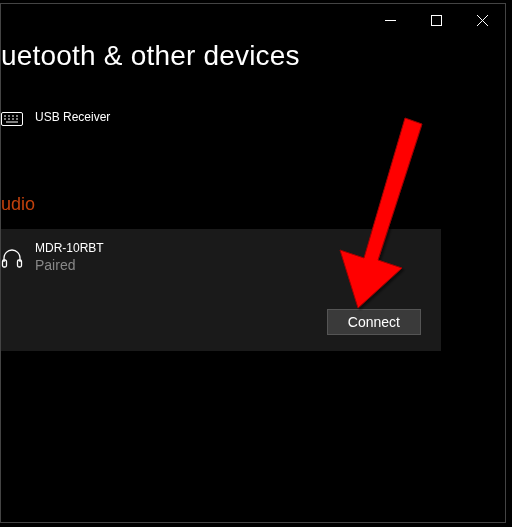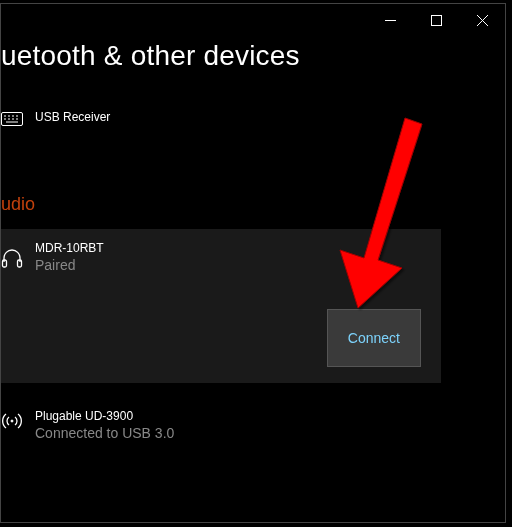--- a/index.html
+++ b/index.html
@@ -109,23 +109,23 @@
     }
     .button-row {
       display: flex;
       justify-content: flex-end;
       gap: 8px;
       padding: 36px 20px 0 0;
     }
     .action-button {
       background: #3a3a3a;
       border: 1px solid #555;
-      color: #7dd3fc;
+      color: #ffffff;
       font-size: 14px;
-      padding: 20px 20px;
+      padding: 4px 20px;
       cursor: pointer;
       font-family: inherit;
     }
     .arrow-annotation {
       position: absolute;
       top: 110px;
       left: 330px;
       z-index: 100;
       pointer-events: none;
     }
@@ -190,36 +190,20 @@
         <div class="device-info">
           <div class="device-name">MDR-10RBT</div>
           <div class="device-status">Paired</div>
         </div>
       </div>
       <div class="button-row">
         <button class="action-button">Connect</button>
       </div>
     </div>
 
-    <div class="device-row" style="margin-top:16px;">
-      <div class="device-icon">
-        <svg width="22" height="20" viewBox="0 0 22 20">
-          <path d="M 5 10 A 6 6 0 0 1 5 10" stroke="#fff" stroke-width="1.3" fill="none"></path>
-          <path d="M 8 6 A 5 5 0 0 0 8 14" stroke="#fff" stroke-width="1.3" fill="none"></path>
-          <path d="M 5 3 A 9 9 0 0 0 5 17" stroke="#fff" stroke-width="1.3" fill="none"></path>
-          <path d="M 14 6 A 5 5 0 0 1 14 14" stroke="#fff" stroke-width="1.3" fill="none"></path>
-          <path d="M 17 3 A 9 9 0 0 1 17 17" stroke="#fff" stroke-width="1.3" fill="none"></path>
-          <circle cx="11" cy="10" r="1" fill="#fff"></circle>
-        </svg>
-      </div>
-      <div class="device-info">
-        <div class="device-name">Plugable UD-3900</div>
-        <div class="device-status">Connected to USB 3.0</div>
-      </div>
-    </div>
 
 
     <div class="device-row" style="margin-top:10px;">
       
       
     </div>
 
   </div>
 </div>
 

